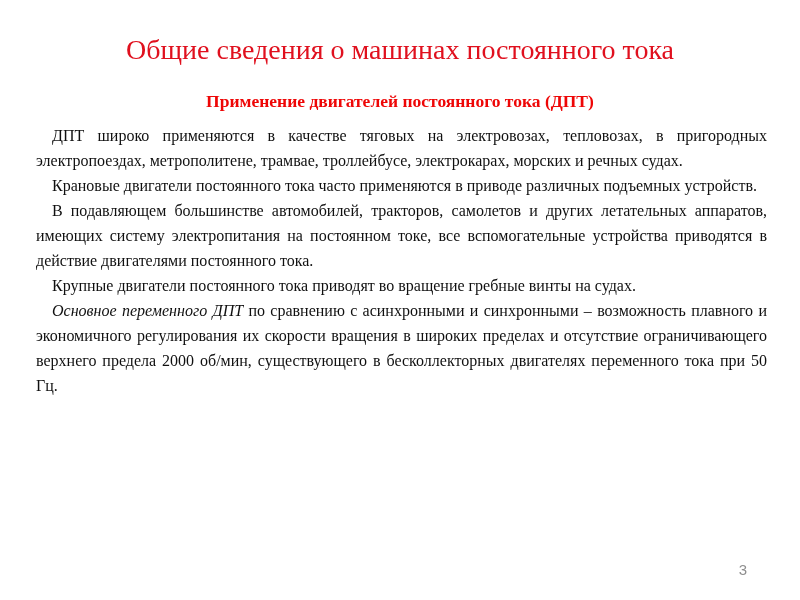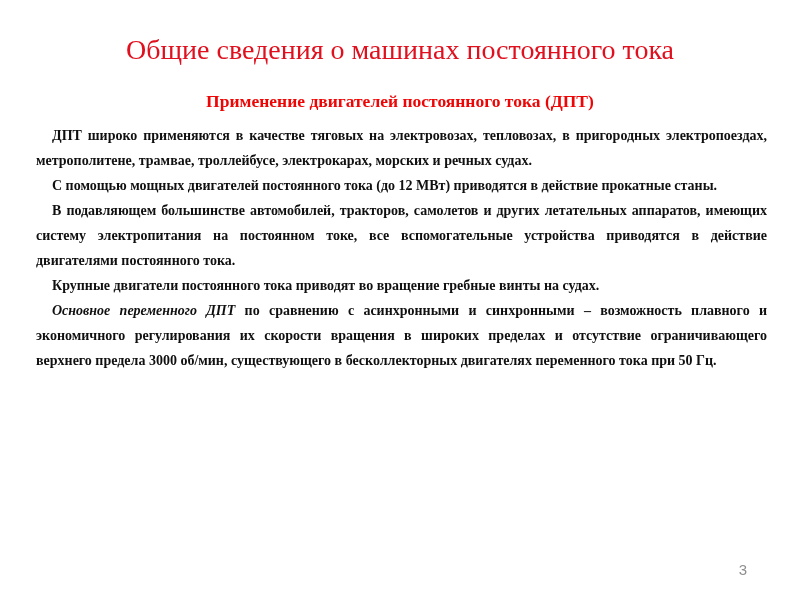--- a/index.html
+++ b/index.html
@@ -28,25 +28,24 @@
   .slide-subtitle {
     margin: 25px 0 0 0;
     text-align: center;
     font-size: 17.5px;
     line-height: 21px;
     font-weight: bold;
     color: var(--subtitle-color, #ee0606);
   }
   .slide-body {
     margin: 11px 33px 0 36px;
-    font-size: 14px;
+    font-size: 16px;
     line-height: 25px;
     text-align: justify;
     color: var(--body-color, #101010);
-    font-weight: bold;
   }
   .slide-body p {
     margin: 0;
     padding: 0;
     text-indent: 16px;
   }
   .lead {
     font-style: italic;
   }
   .page-number {
@@ -62,21 +61,21 @@
 <body>
 
 <div class="slide">
 
   <h1 class="slide-title">Общие сведения о машинах постоянного тока</h1>
 
   <div class="slide-subtitle">Применение двигателей постоянного тока (ДПТ)</div>
 
   <div class="slide-body">
     <p><span class="lead"></span><span>ДПТ широко применяются в качестве тяговых на электровозах, тепловозах, в пригородных электропоездах, метрополитене, трамвае, троллейбусе, электрокарах, морских и речных судах.</span></p>
-    <p><span class="lead"></span><span>С помощью мощных двигателей постоянного тока (до 12 МВт) приводятся в действие прокатные станы.</span></p>
+    <p><span class="lead"></span><span>Крановые двигатели постоянного тока часто применяются в приводе различных подъемных устройств.</span></p>
     <p><span class="lead"></span><span>В подавляющем большинстве автомобилей, тракторов, самолетов и других летательных аппаратов, имеющих систему электропитания на постоянном токе, все вспомогательные устройства приводятся в действие двигателями постоянного тока.</span></p>
     <p><span class="lead"></span><span>Крупные двигатели постоянного тока приводят во вращение гребные винты на судах.</span></p>
-    <p><span class="lead">Основное переменного ДПТ</span><span> по сравнению с асинхронными и синхронными – возможность плавного и экономичного регулирования их скорости вращения в широких пределах и отсутствие ограничивающего верхнего предела 3000 об/мин, существующего в бесколлекторных двигателях переменного тока при 50 Гц.</span></p>
+    <p><span class="lead">Основное переменного ДПТ</span><span> по сравнению с асинхронными и синхронными – возможность плавного и экономичного регулирования их скорости вращения в широких пределах и отсутствие ограничивающего верхнего предела 2000 об/мин, существующего в бесколлекторных двигателях переменного тока при 50 Гц.</span></p>
   </div>
 
   <div class="page-number">3</div>
 
 </div>
 
 </body></html>

